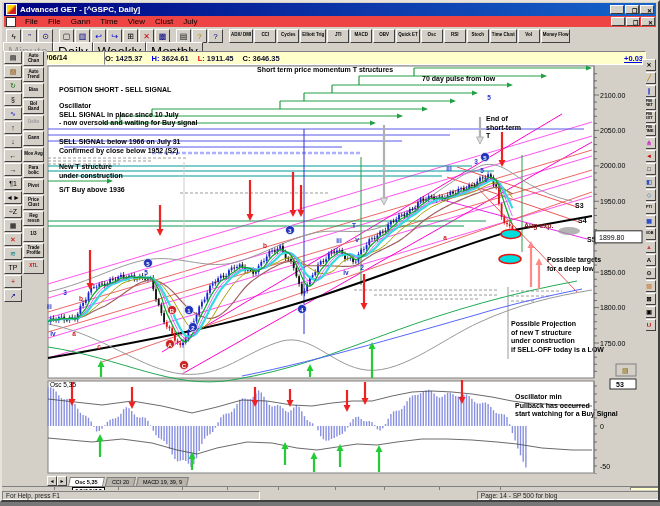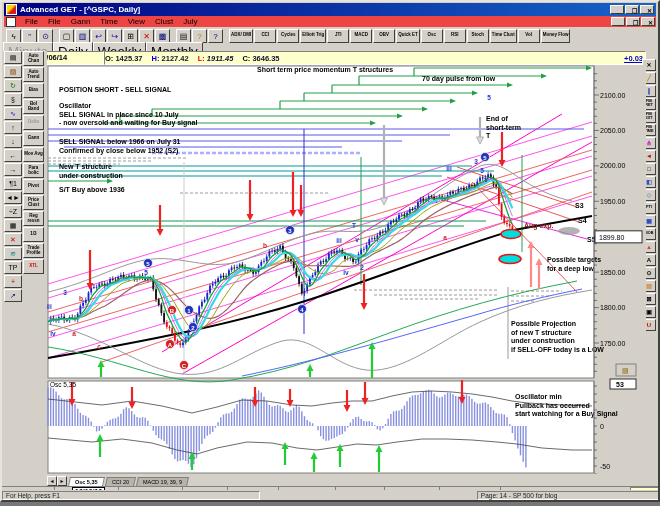--- a/index.html
+++ b/index.html
@@ -130,22 +130,22 @@
       <button class="ptab active">Daily</button>
       <button class="ptab">Weekly</button>
       <button class="ptab">Monthly</button>
     </div>
 
   <div class="infobar">
     <span class="datefield">08/06/14</span>
     <span class="ohlc">
       <span id="ohlcFields" style="display:flex;gap:9px;">
           <span><span style="color: rgb(0, 0, 0);">O: </span><span style="color: rgb(16, 16, 48);">1425.37</span></span>
-          <span><span style="color: rgb(0, 0, 238);">H: </span><span style="color: rgb(16, 16, 48);">2127.42</span></span>
-          <span><span style="color: rgb(238, 0, 0);">L: </span><span style="color: rgb(16, 16, 48); font-style: italic;">1911.45</span></span>
+          <span><span style="color: rgb(0, 0, 238);">H: </span><span style="color: rgb(16, 16, 48);">3624.61</span></span>
+          <span><span style="color: rgb(238, 0, 0);">L: </span><span style="color: rgb(16, 16, 48);">1911.45</span></span>
           <span><span style="color: rgb(0, 0, 0);">C: </span><span style="color: rgb(16, 16, 48);">3646.35</span></span>
         </span>
       <span class="chg">+0.03</span>
     </span>
   </div>
 
   <div class="leftbar">
     <span class="lcolA" id="leftIcons">
         <button class="libtn" style="color: rgb(0, 0, 0);">▤</button>
         <button class="libtn" style="color: rgb(136, 68, 0);">▨</button>

